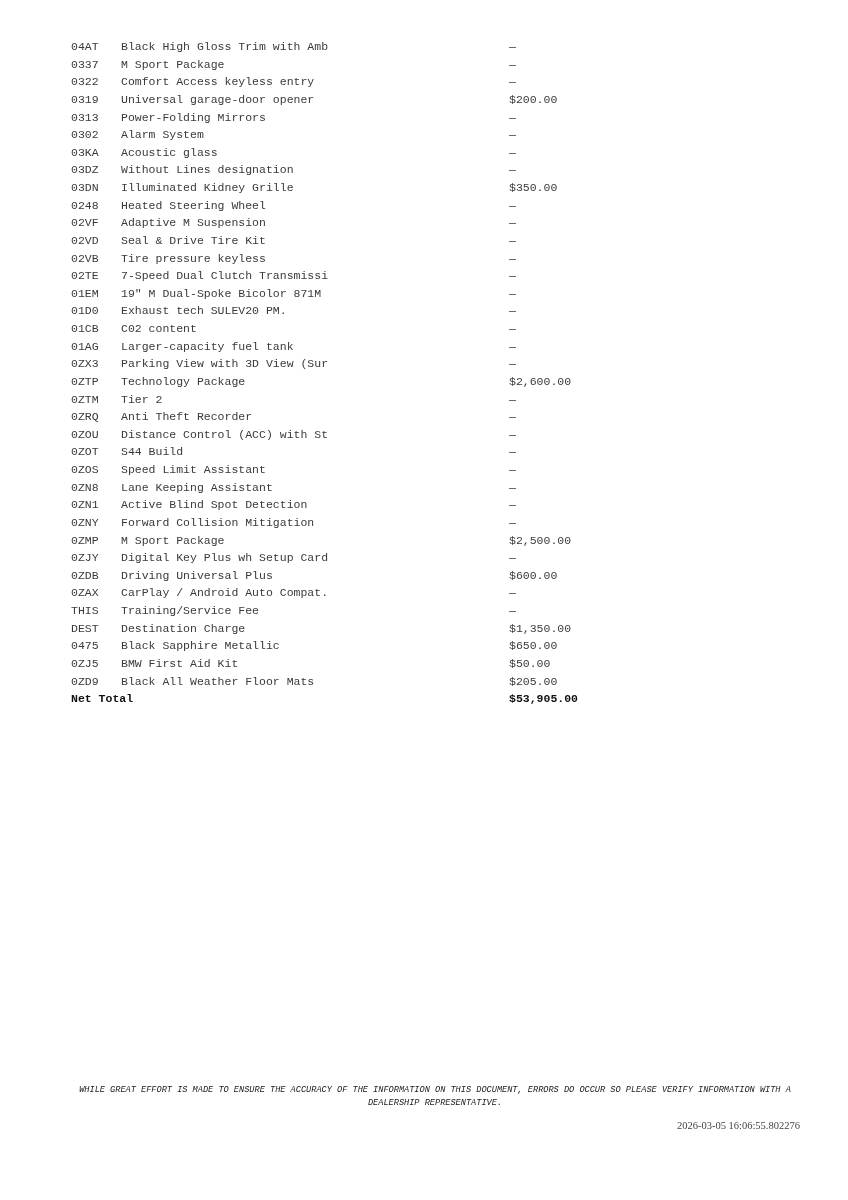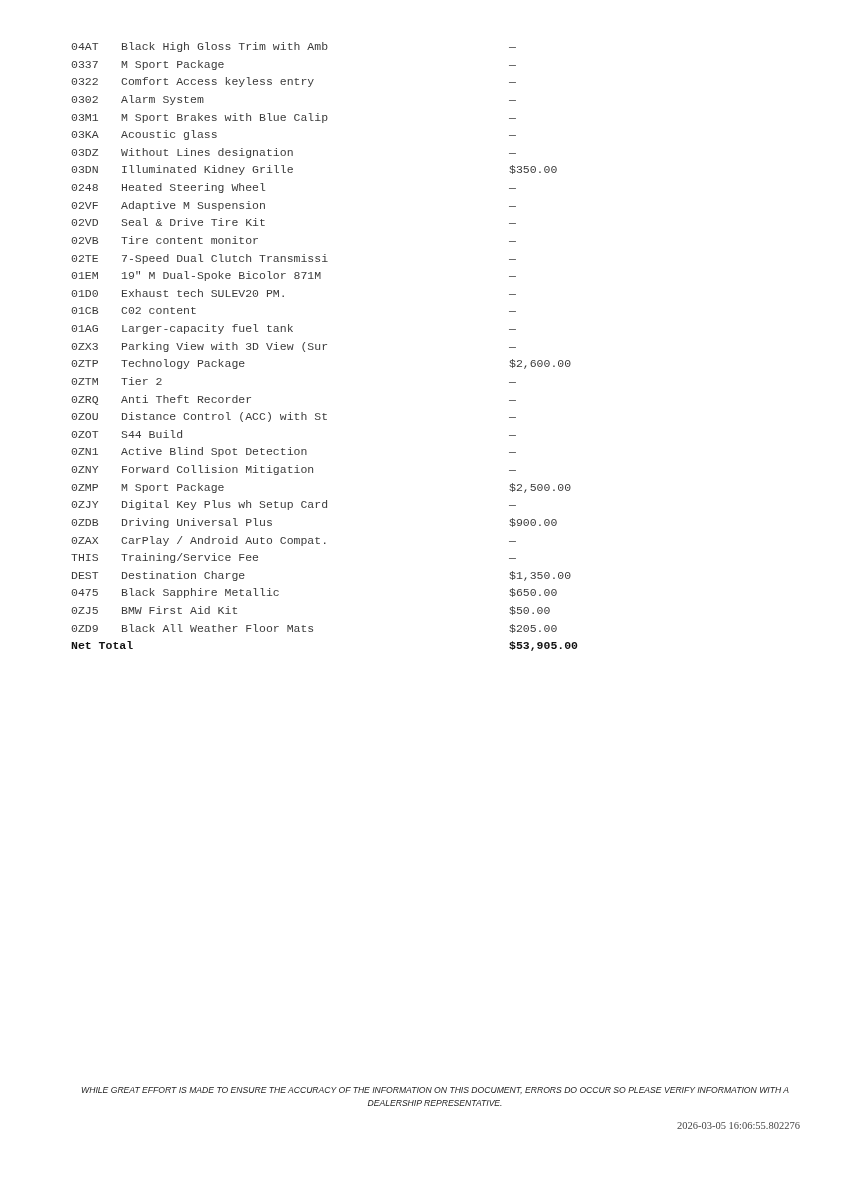--- a/index.html
+++ b/index.html
@@ -41,21 +41,21 @@
     .total-row td {
       font-weight: bold;
       color: #111111;
     }
     .disclaimer {
       position: absolute;
       left: 70px;
       width: 730px;
       top: 1084px;
       text-align: center;
-      font-family: Liberation Sans, sans-serif;
+      font-family: Liberation Mono, monospace;
       font-style: italic;
       font-size: 8.6px;
       line-height: 13px;
       color: #222222;
     }
     .timestamp {
       position: absolute;
       right: 48px;
       top: 1120px;
       font-family: Liberation Serif, serif;
@@ -79,27 +79,32 @@
           <td class="col-code">0337</td>
           <td class="col-desc">M Sport Package</td>
           <td class="col-price">—</td>
         </tr>
         <tr>
           <td class="col-code">0322</td>
           <td class="col-desc">Comfort Access keyless entry</td>
           <td class="col-price">—</td>
         </tr>
         <tr>
+          <td class="col-code">0319</td>
+          <td class="col-desc">Universal garage-door opener</td>
+          <td class="col-price">$200.00</td>
+        </tr>
+        <tr>
+          <td class="col-code">0313</td>
+          <td class="col-desc">Power-Folding Mirrors</td>
+          <td class="col-price">—</td>
+        </tr>
+        <tr>
           <td class="col-code">0302</td>
           <td class="col-desc">Alarm System</td>
-          <td class="col-price">—</td>
-        </tr>
-        <tr>
-          <td class="col-code">03M1</td>
-          <td class="col-desc">M Sport Brakes with Blue Calip</td>
           <td class="col-price">—</td>
         </tr>
         <tr>
           <td class="col-code">03KA</td>
           <td class="col-desc">Acoustic glass</td>
           <td class="col-price">—</td>
         </tr>
         <tr>
           <td class="col-code">03DZ</td>
           <td class="col-desc">Without Lines designation</td>
@@ -120,21 +125,21 @@
           <td class="col-desc">Adaptive M Suspension</td>
           <td class="col-price">—</td>
         </tr>
         <tr>
           <td class="col-code">02VD</td>
           <td class="col-desc">Seal &amp; Drive Tire Kit</td>
           <td class="col-price">—</td>
         </tr>
         <tr>
           <td class="col-code">02VB</td>
-          <td class="col-desc">Tire content monitor</td>
+          <td class="col-desc">Tire pressure keyless</td>
           <td class="col-price">—</td>
         </tr>
         <tr>
           <td class="col-code">02TE</td>
           <td class="col-desc">7-Speed Dual Clutch Transmissi</td>
           <td class="col-price">—</td>
         </tr>
         <tr>
           <td class="col-code">01EM</td>
           <td class="col-desc">19" M Dual-Spoke Bicolor 871M</td>
@@ -179,20 +184,30 @@
           <td class="col-code">0ZOU</td>
           <td class="col-desc">Distance Control (ACC) with St</td>
           <td class="col-price">—</td>
         </tr>
         <tr>
           <td class="col-code">0ZOT</td>
           <td class="col-desc">S44 Build</td>
           <td class="col-price">—</td>
         </tr>
         <tr>
+          <td class="col-code">0ZOS</td>
+          <td class="col-desc">Speed Limit Assistant</td>
+          <td class="col-price">—</td>
+        </tr>
+        <tr>
+          <td class="col-code">0ZN8</td>
+          <td class="col-desc">Lane Keeping Assistant</td>
+          <td class="col-price">—</td>
+        </tr>
+        <tr>
           <td class="col-code">0ZN1</td>
           <td class="col-desc">Active Blind Spot Detection</td>
           <td class="col-price">—</td>
         </tr>
         <tr>
           <td class="col-code">0ZNY</td>
           <td class="col-desc">Forward Collision Mitigation</td>
           <td class="col-price">—</td>
         </tr>
         <tr>
@@ -201,21 +216,21 @@
           <td class="col-price">$2,500.00</td>
         </tr>
         <tr>
           <td class="col-code">0ZJY</td>
           <td class="col-desc">Digital Key Plus wh Setup Card</td>
           <td class="col-price">—</td>
         </tr>
         <tr>
           <td class="col-code">0ZDB</td>
           <td class="col-desc">Driving Universal Plus</td>
-          <td class="col-price">$900.00</td>
+          <td class="col-price">$600.00</td>
         </tr>
         <tr>
           <td class="col-code">0ZAX</td>
           <td class="col-desc">CarPlay / Android Auto Compat.</td>
           <td class="col-price">—</td>
         </tr>
         <tr>
           <td class="col-code">THIS</td>
           <td class="col-desc">Training/Service Fee</td>
           <td class="col-price">—</td>

